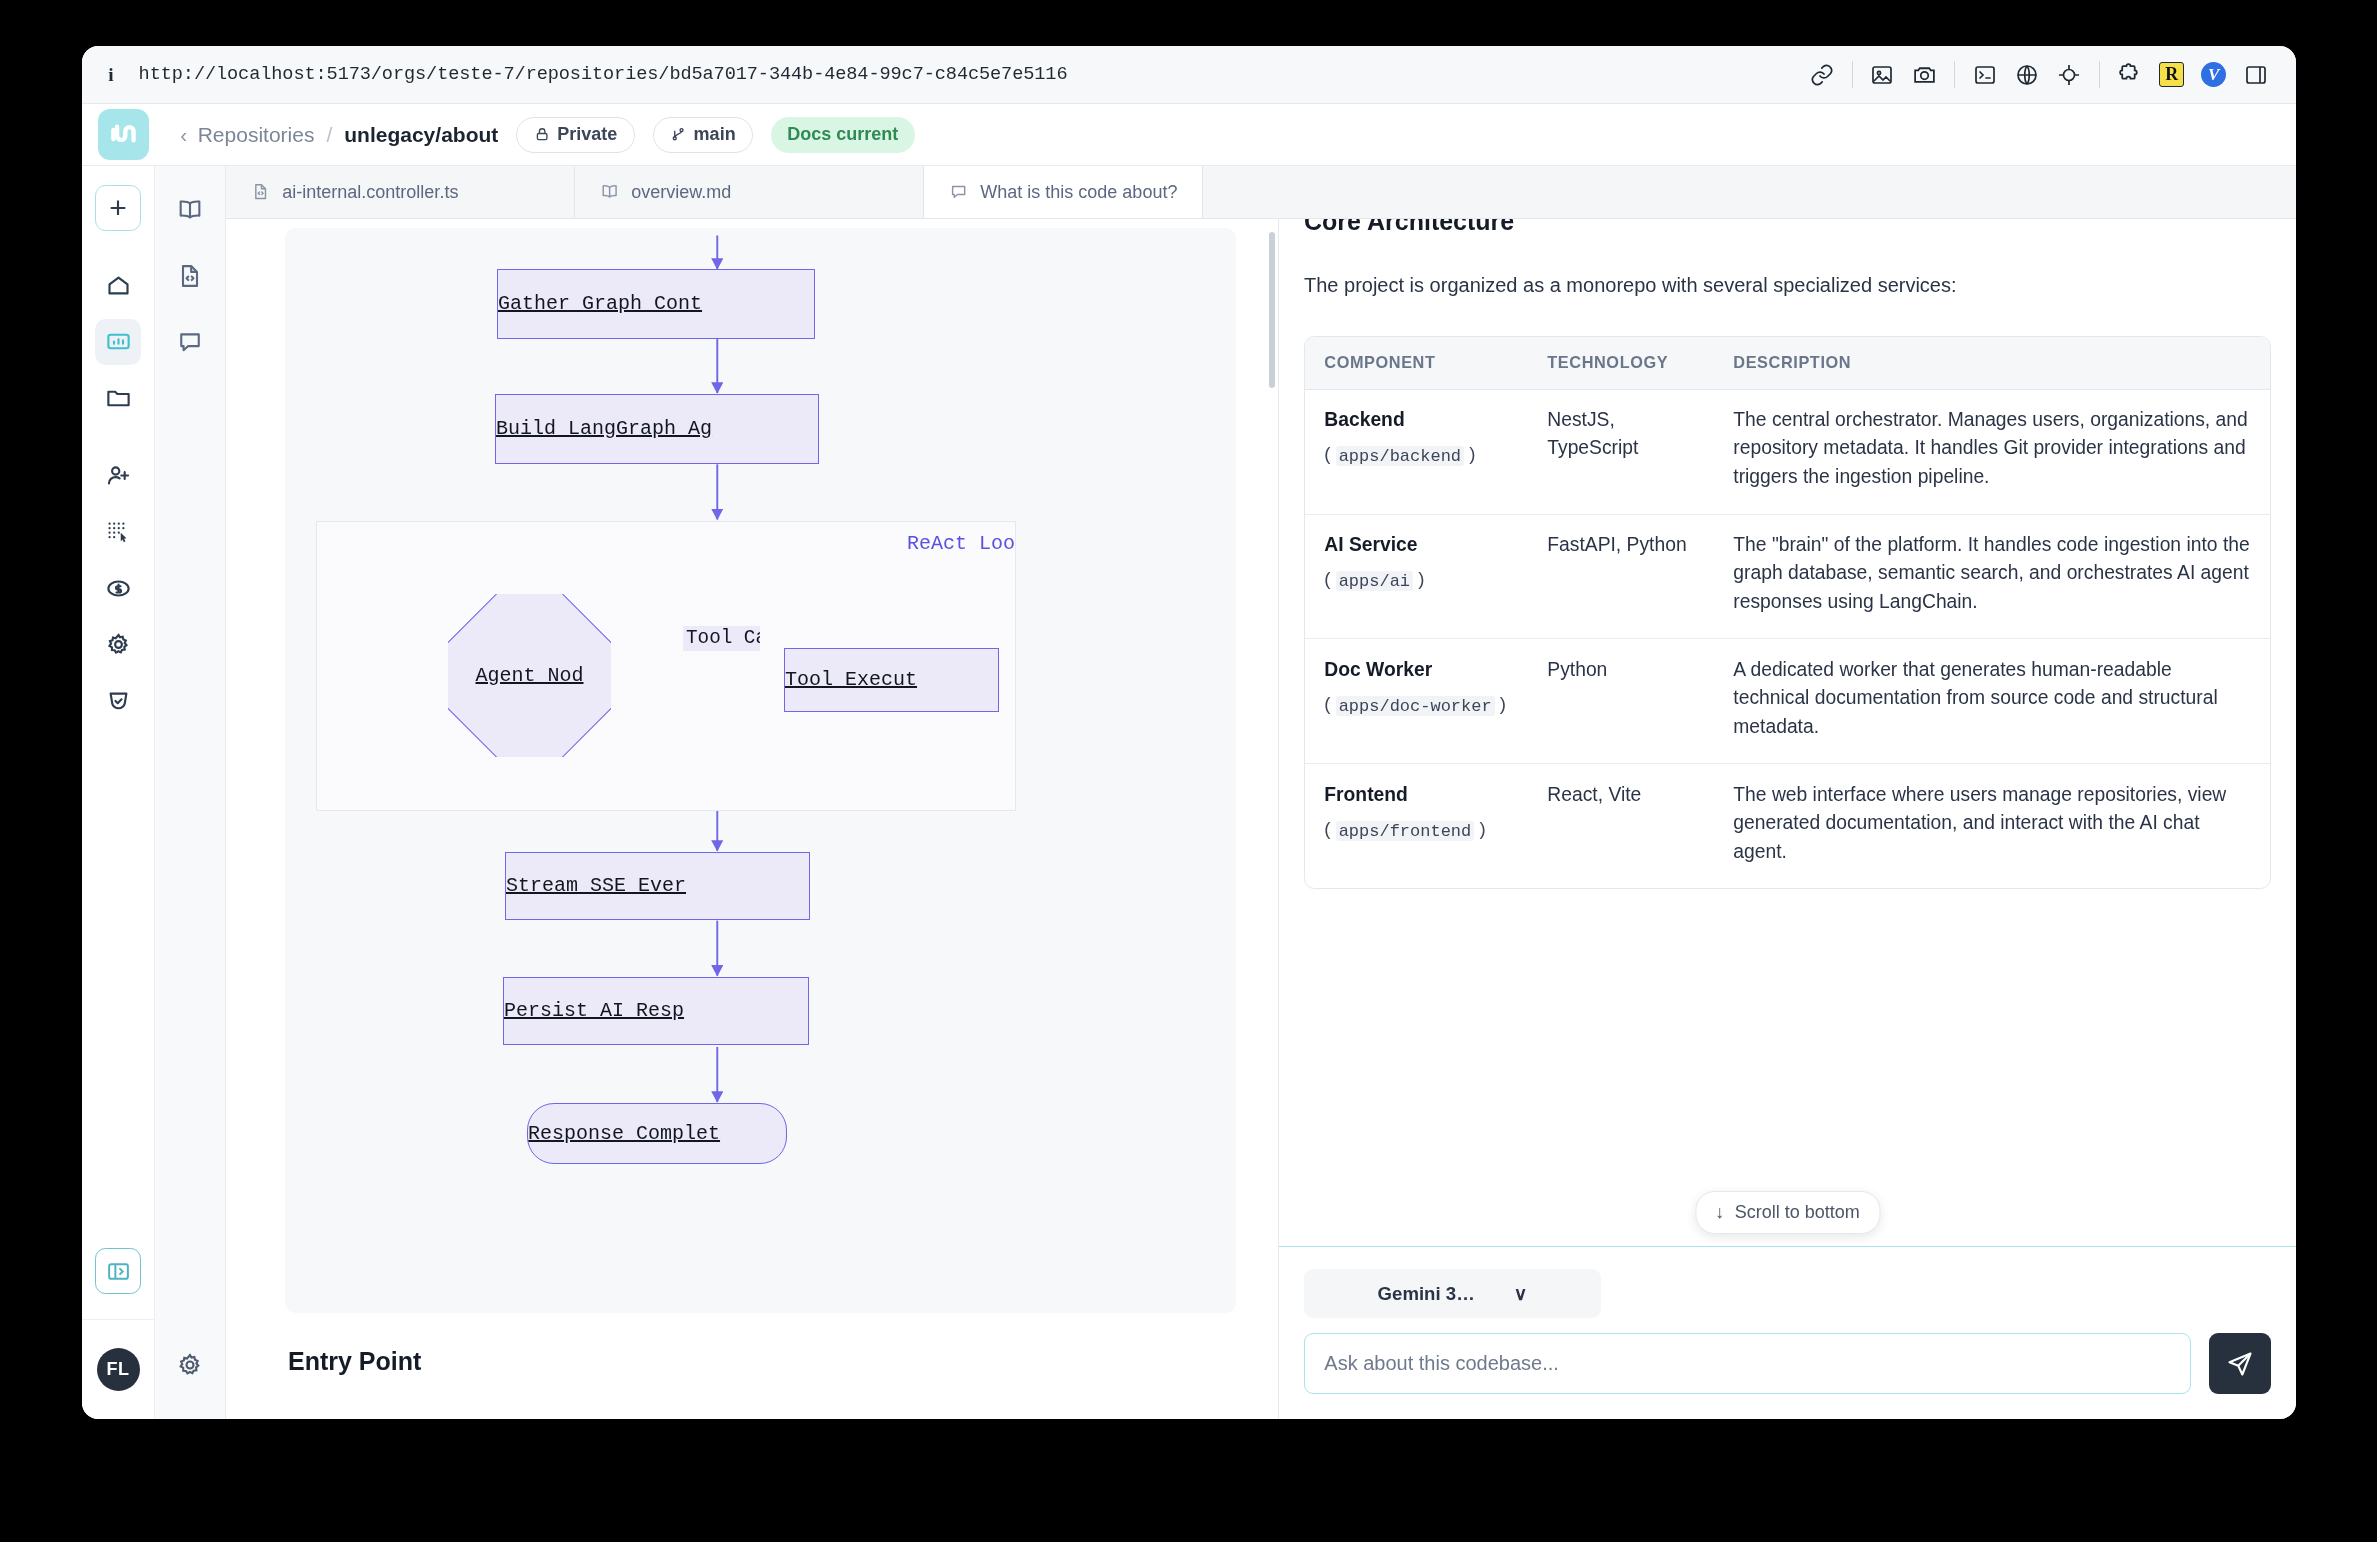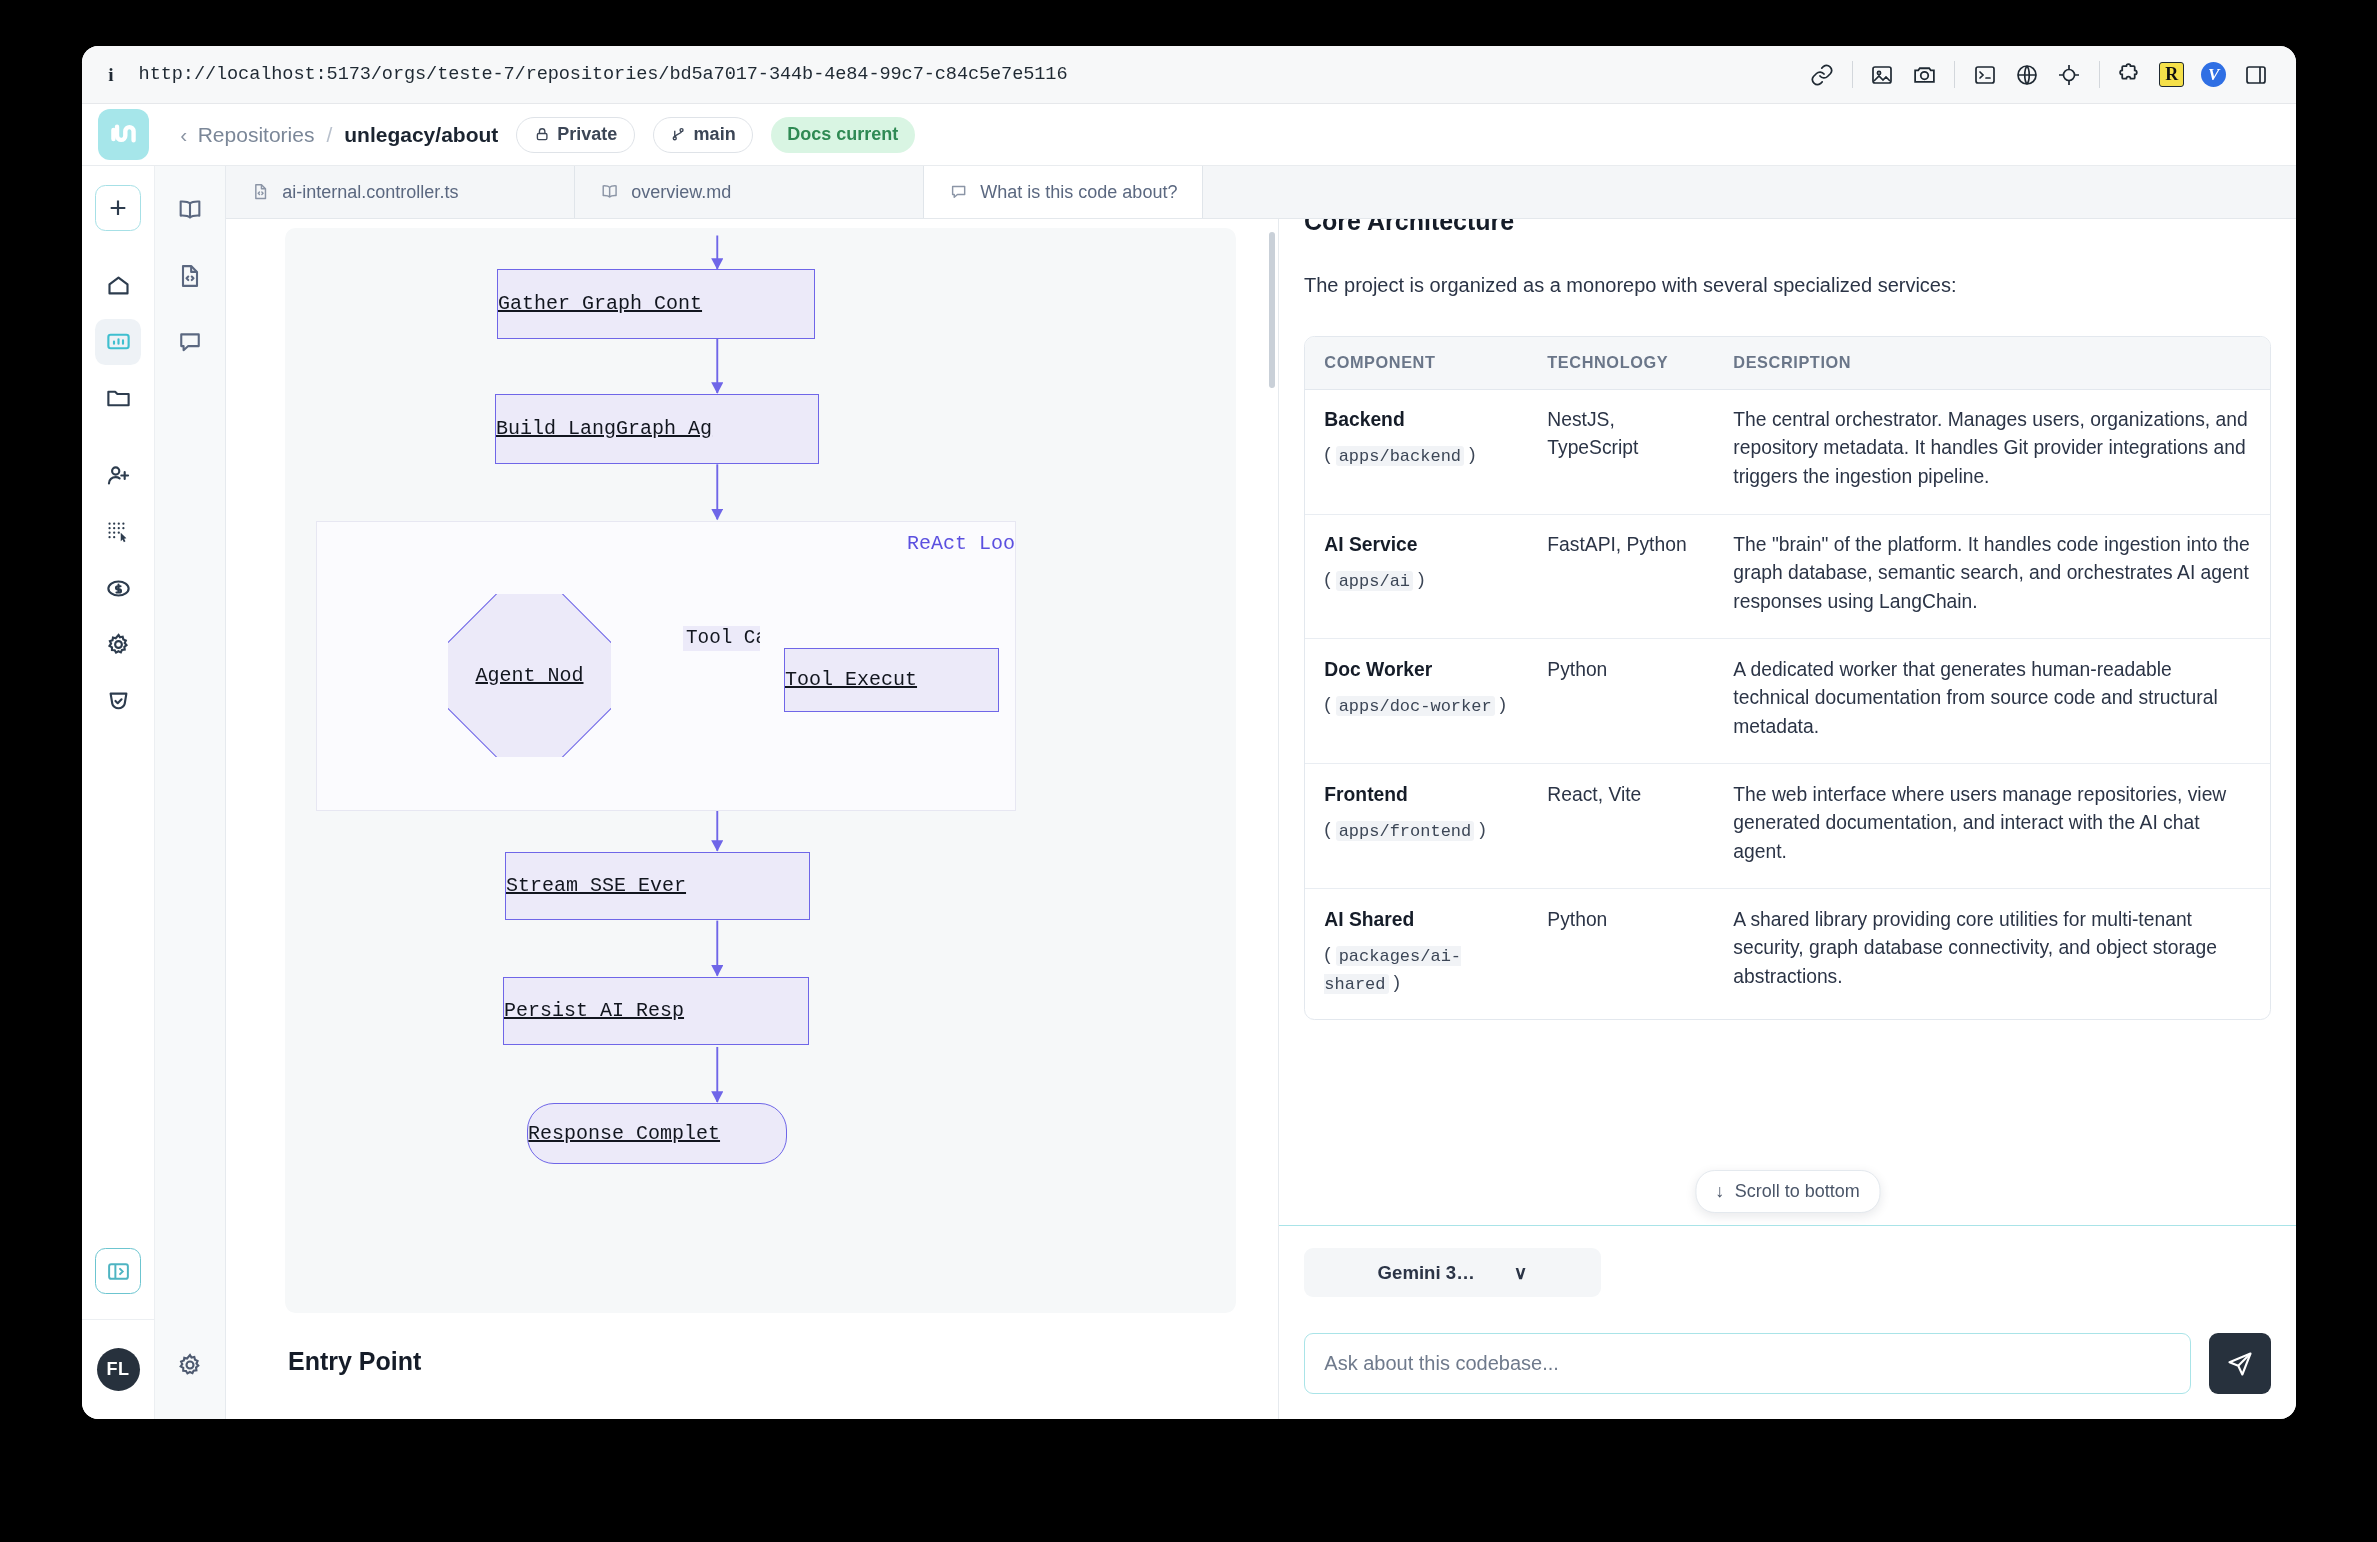--- a/index.html
+++ b/index.html
@@ -312,21 +312,21 @@
     padding: 22px 25px 25px;
     flex: none;
   }
   #model-select {
     width: 297px; height: 49px;
     background: #f4f6f8; border-radius: 9px;
     display: flex; align-items: center; justify-content: center;
     gap: 39px;
     font-size: 18.6px; color: #2b3446; font-weight: bold;
   }
-  #composer-row { display: flex; align-items: stretch; gap: 18px; margin-top: 36px; }
+  #composer-row { display: flex; align-items: stretch; gap: 18px; margin-top: 15px; }
   #ask-input {
     flex: 1; height: 61px;
     border: 1.5px solid #a9e4e8; border-radius: 9px;
     padding: 0 19.3px;
     font-size: 20px; color: #2b3446;
     font-family: "Liberation Sans", sans-serif;
     background: #fff; outline: none;
   }
   #ask-input::placeholder { color: #6f7a8c; }
   #send-btn {
@@ -694,28 +694,20 @@
                     <td>A dedicated worker that generates human-readable technical documentation from source code and structural metadata.</td>
                   </tr>
                   <tr>
                     <td>
                       <span class="c-name">Frontend</span>
                       <span class="c-path">(&nbsp;<code>apps/frontend</code>&nbsp;)</span>
                     </td>
                     <td>React, Vite</td>
                     <td>The web interface where users manage repositories, view generated documentation, and interact with the AI chat agent.</td>
                   </tr>
-                  <tr>
-                    <td>
-                      <span class="c-name">AI Shared</span>
-                      <span class="c-path">(&nbsp;<code>packages/ai-shared</code>&nbsp;)</span>
-                    </td>
-                    <td>Python</td>
-                    <td>A shared library providing core utilities for multi-tenant security, graph database connectivity, and object storage abstractions.</td>
-                  </tr>
                 </tbody>
               </table>
             </div>
 
             <div id="scroll-bottom">
               <span>↓</span>
               <span>Scroll to bottom</span>
             </div>
           </div>
 

